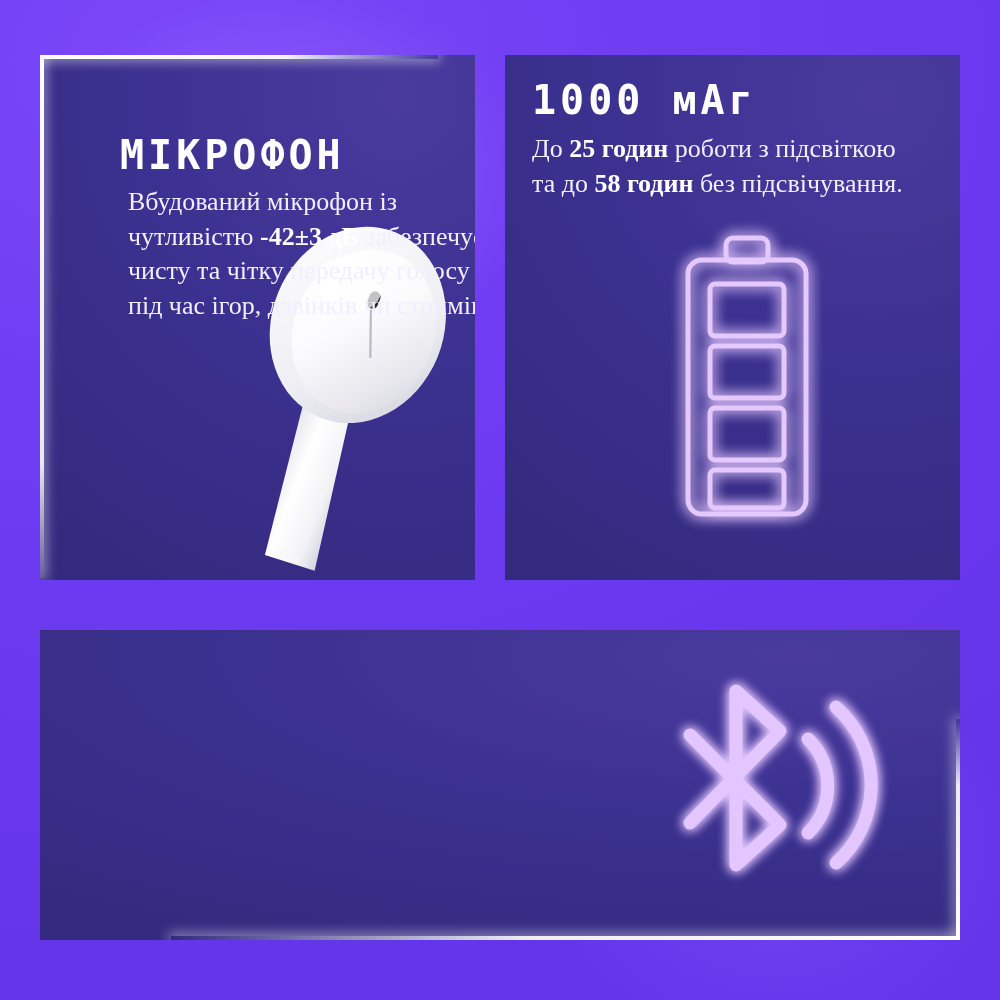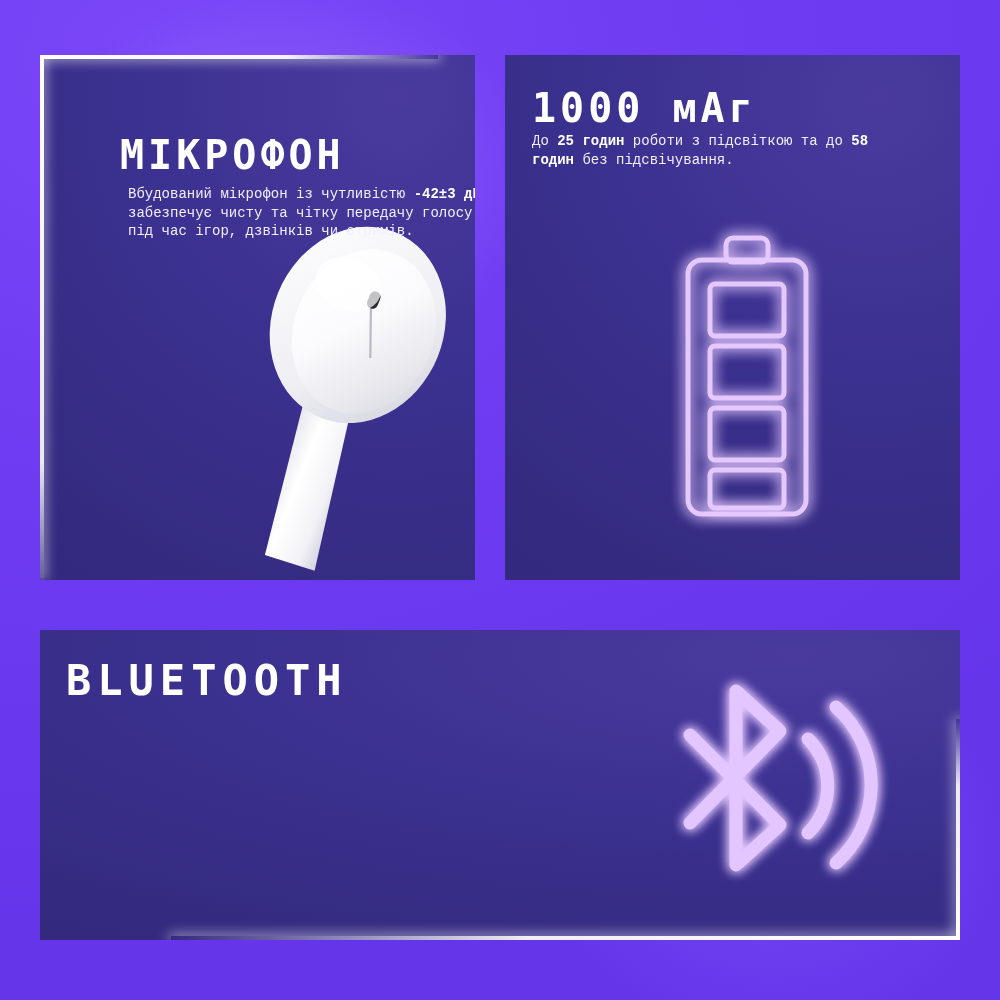--- a/index.html
+++ b/index.html
@@ -74,31 +74,31 @@
     font-weight:700;
     color:#ffffff;
     letter-spacing:4px;
     line-height:1;
     -webkit-font-smoothing:none;
   }
   .title-mic, .title-batt { font-size:40px; }
   .title-bt { font-size:42px; letter-spacing:6px; }
 
   .card-desc {
-    font-family:Liberation Mono, monospace;
+    font-family:Liberation Serif, serif;
     color:#f2eeff;
-    font-size:14px;
+    font-size:26px;
     line-height:1.33;
     font-weight:400;
   }
   .card-desc b { font-weight:700; color:#ffffff; }
 
   .mic-head  { position:absolute; left:80px;  top:80px;  }
   .mic-desc  { position:absolute; left:68px;  top:130px; width:372px;margin-left:20px; }
-  .batt-head { position:absolute; left:532px; top:88px;  }
+  .batt-head { position:absolute; left:532px; top:80px;  }
   .batt-desc { position:absolute; left:532px; top:132px; width:380px; }
   .bt-head   { position:absolute; left:66px;  top:660px; }
   .bt-desc   { position:absolute; left:66px;  top:708px; width:500px; }
 
   .head-abs, .desc-abs { z-index:7; }
 
   
   .neon-wrap { position:absolute; z-index:5; }
   .neon-battery { left:672px; top:232px; width:150px; height:290px; }
   .neon-bt      { left:668px; top:665px; width:210px; height:235px; }
@@ -195,21 +195,20 @@
         <rect x="38" y="238" width="74" height="38" rx="5"></rect>
       </g>
     </svg>
   </div>
 
   <div class="card card-bt">
     <div class="edge edge-bottom"></div>
     <div class="edge edge-right"></div>
   </div>
 
-  <h2 class="card-title title-bt bt-head head-abs">BLUETOOTH</h2>
 
 
   <div class="neon-wrap neon-bt">
     <svg class="neon-svg" viewBox="0 0 210 235" aria-hidden="true">
       <defs>
         <filter id="glowT" x="-80%" y="-80%" width="260%" height="260%">
           <feGaussianBlur stdDeviation="6" result="t1"></feGaussianBlur>
           <feMerge>
             <feMergeNode in="t1"></feMergeNode>
               <feMergeNode in="t1"></feMergeNode>

